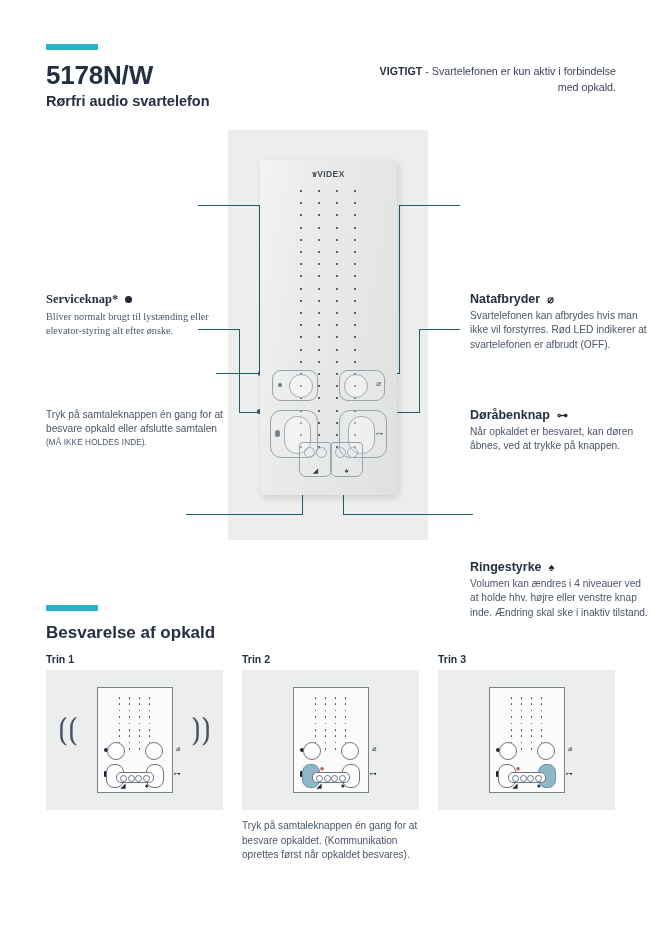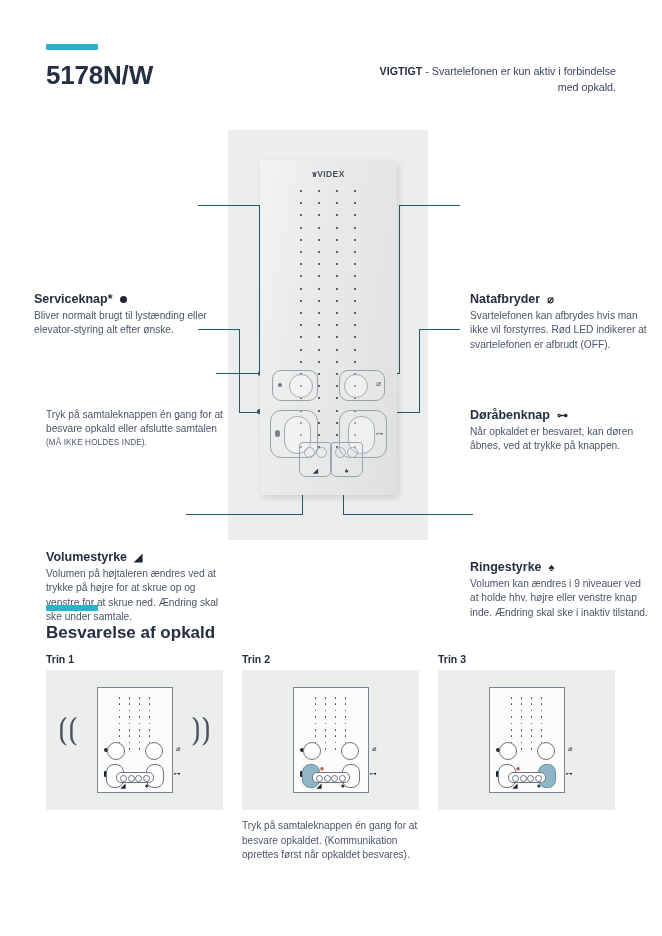--- a/index.html
+++ b/index.html
@@ -93,21 +93,21 @@
   .callout{position:absolute;width:180px;}
   .callout h3{
     margin:0 0 3px 0;font-size:12.5px;font-weight:bold;color:#243042;
     display:flex;align-items:center;gap:7px;
   }
   .callout p{margin:0;font-size:10.2px;line-height:1.42;color:#495668;}
   .callout .fine{font-size:8.2px;letter-spacing:.1px;color:#495668;}
   .ico{font-size:11px;color:#1f2733;line-height:1;display:inline-block;}
   .dot-ico{width:7px;height:7px;border-radius:50%;background:#1f2733;display:inline-block;}
 
-  .c-service{left:34px;top:172px;}
+  .c-service{left:46px;top:172px;font-family:Liberation Serif, serif;}
   .c-talk{left:46px;top:288px;}
   .c-vol{left:46px;top:430px;width:175px;}
   .c-night{left:470px;top:172px;}
   .c-door{left:470px;top:288px;}
   .c-ring{left:470px;top:440px;}
 
   
   .ln{position:absolute;background:#1f5b6b;}
   .lnh{height:1px;} .lnv{width:1px;}
   .nub{position:absolute;width:5px;height:5px;border-radius:50%;background:#3d5463;}
@@ -164,20 +164,21 @@
 </style>
 </head>
 <body>
 
 <div class="page">
 
   <div class="header">
     <div class="header-left">
       <div class="accent-bar"></div>
       <div class="product-code">5178N/W</div>
+      <div class="product-sub">Rørfri audio svartelefon</div>
     </div>
     <div class="header-right">
       <b>VIGTIGT</b><span> - Svartelefonen er kun aktiv i forbindelse med opkald.</span>
     </div>
   </div>
 
   <div class="diagram">
 
     <div class="device-bg"></div>
 
@@ -342,27 +343,20 @@
         <span class="dot-ico"></span>
       </h3>
       <p>Bliver normalt brugt til lystænding eller elevator-styring alt efter ønske.</p>
     </div>
 
     <div class="callout c-talk">
       <p>Tryk på samtaleknappen én gang for at besvare opkald eller afslutte samtalen</p>
       <p class="fine">(MÅ IKKE HOLDES INDE).</p>
     </div>
 
-    <div class="callout c-vol">
-      <h3>
-        <span>Volumestyrke</span>
-        <span class="ico">◢</span>
-      </h3>
-      <p>Volumen på højtaleren ændres ved at trykke på højre for at skrue op og venstre for at skrue ned. Ændring skal ske under samtale.</p>
-    </div>
 
     <div class="callout c-night">
       <h3>
         <span>Natafbryder</span>
         <span class="ico">⌀</span>
       </h3>
       <p>Svartelefonen kan afbrydes hvis man ikke vil forstyrres. Rød LED indikerer at svartelefonen er afbrudt (OFF).</p>
     </div>
 
     <div class="callout c-door">
@@ -371,21 +365,21 @@
         <span class="ico">⊶</span>
       </h3>
       <p>Når opkaldet er besvaret, kan døren åbnes, ved at trykke på knappen.</p>
     </div>
 
     <div class="callout c-ring">
       <h3>
         <span>Ringestyrke</span>
         <span class="ico">♠</span>
       </h3>
-      <p>Volumen kan ændres i 9 niveauer ved at holde hhv. højre eller venstre knap inde. Ændring skal ske i inaktiv tilstand.</p>
+      <p>Volumen kan ændres i 4 niveauer ved at holde hhv. højre eller venstre knap inde. Ændring skal ske i inaktiv tilstand.</p>
     </div>
   </div>
 
 
   <div class="steps">
     <div class="accent-bar"></div>
     <h2>Besvarelse af opkald</h2>
 
     <div class="step-grid">
 

